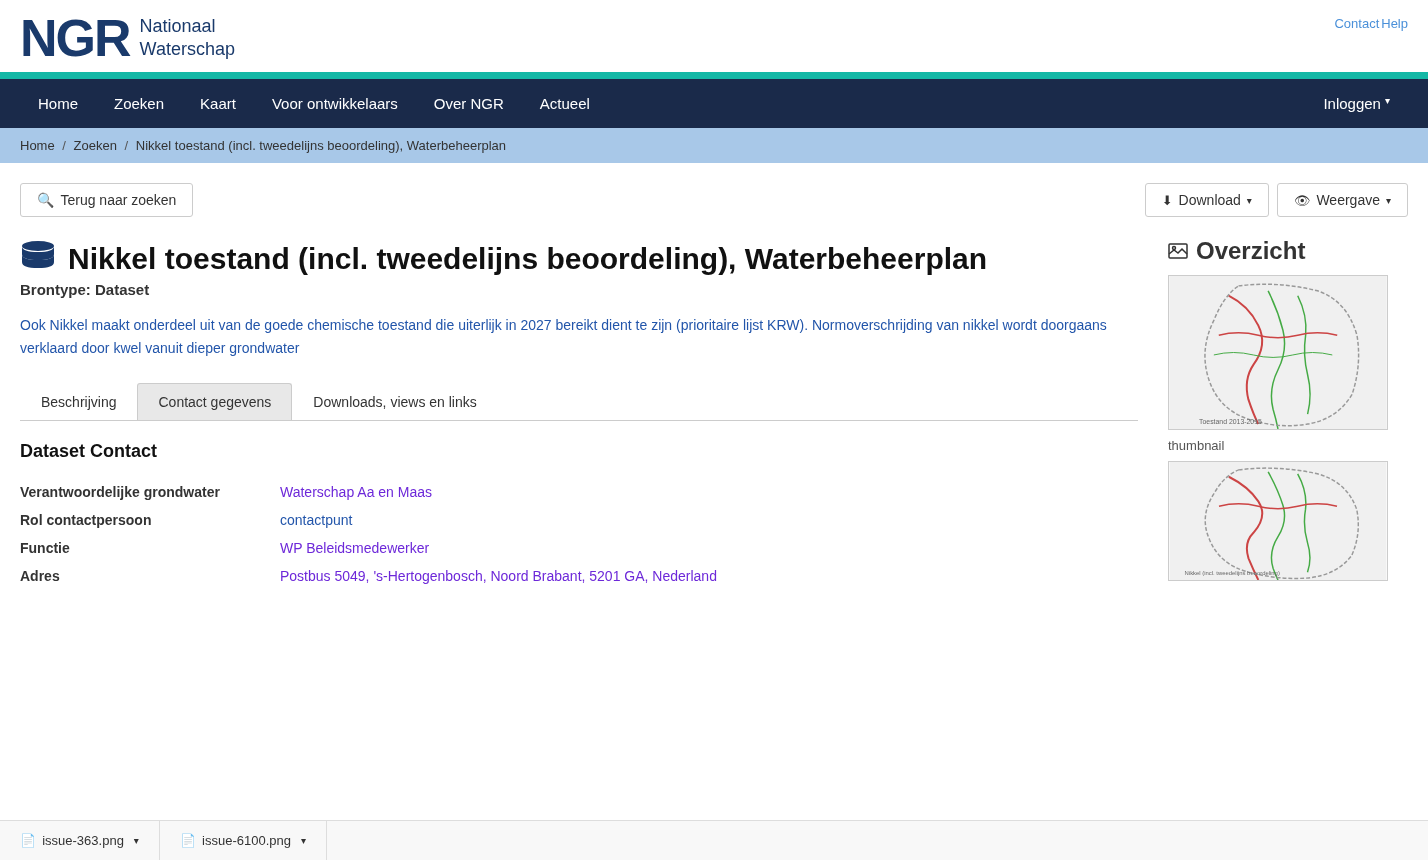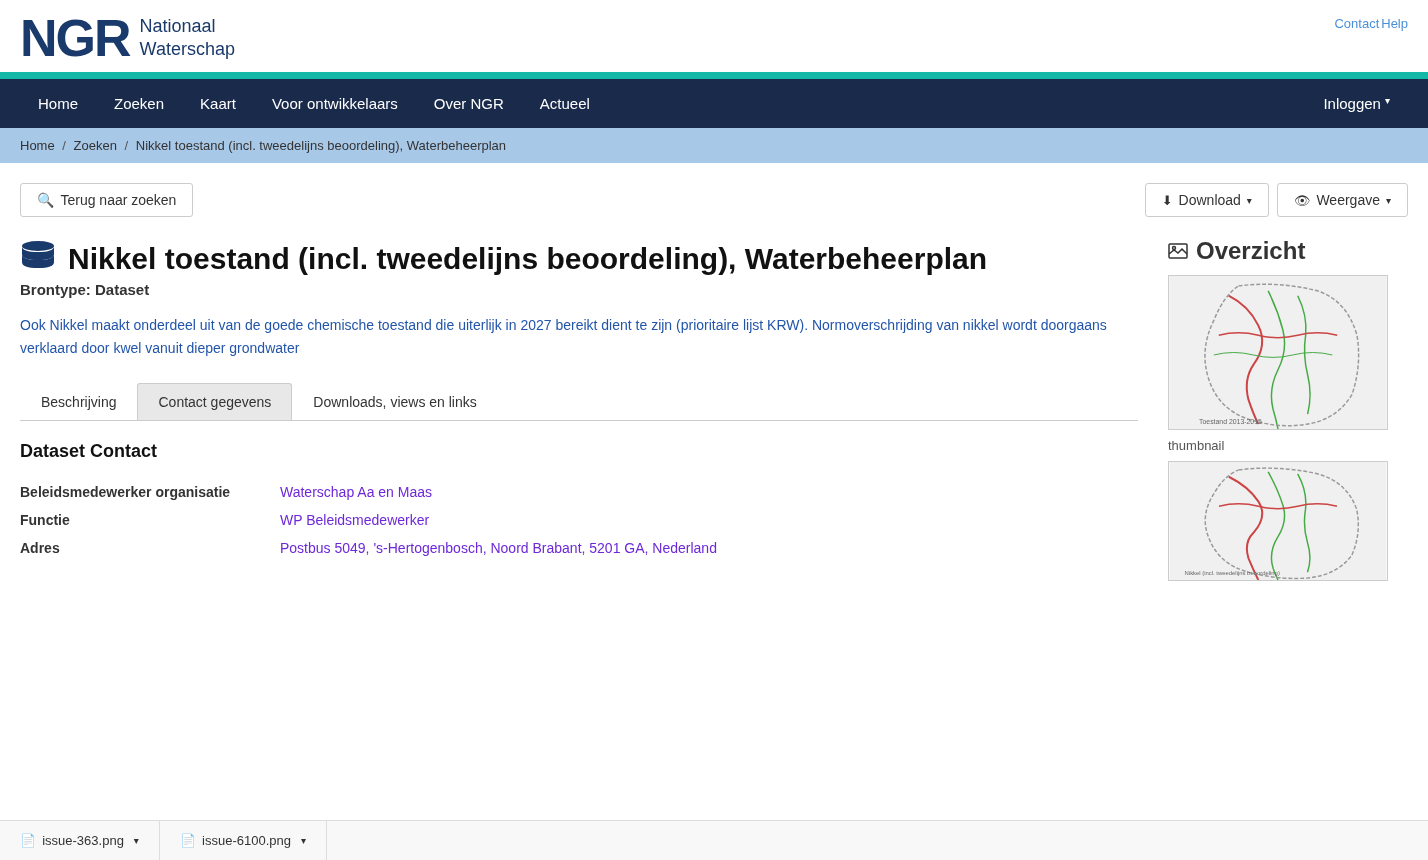--- a/index.html
+++ b/index.html
@@ -388,22 +388,26 @@
         <div class="tab">Beschrijving</div>
         <div class="tab tab-contact-active">Contact gegevens</div>
         <div class="tab">Downloads, views en links</div>
       </div>
 
       <div class="contact-content">
         <div class="section-title">Dataset Contact</div>
         <table class="contact-table">
           <tbody>
               <tr>
-            <td class="label-col">Beleidsmedewerker organisatie</td>
+            <td class="label-col">Verantwoordelijke grondwater</td>
             <td class="value-col">Waterschap Aa en Maas</td>
+          </tr>
+          <tr>
+            <td class="label-col">Rol contactpersoon</td>
+            <td class="value-col link-val">contactpunt</td>
           </tr>
           <tr>
             <td class="label-col">Functie</td>
             <td class="value-col">WP Beleidsmedewerker</td>
           </tr>
           <tr>
             <td class="label-col">Adres</td>
             <td class="value-col">Postbus 5049, 's-Hertogenbosch, Noord Brabant, 5201 GA, Nederland</td>
           </tr>
         </tbody>

